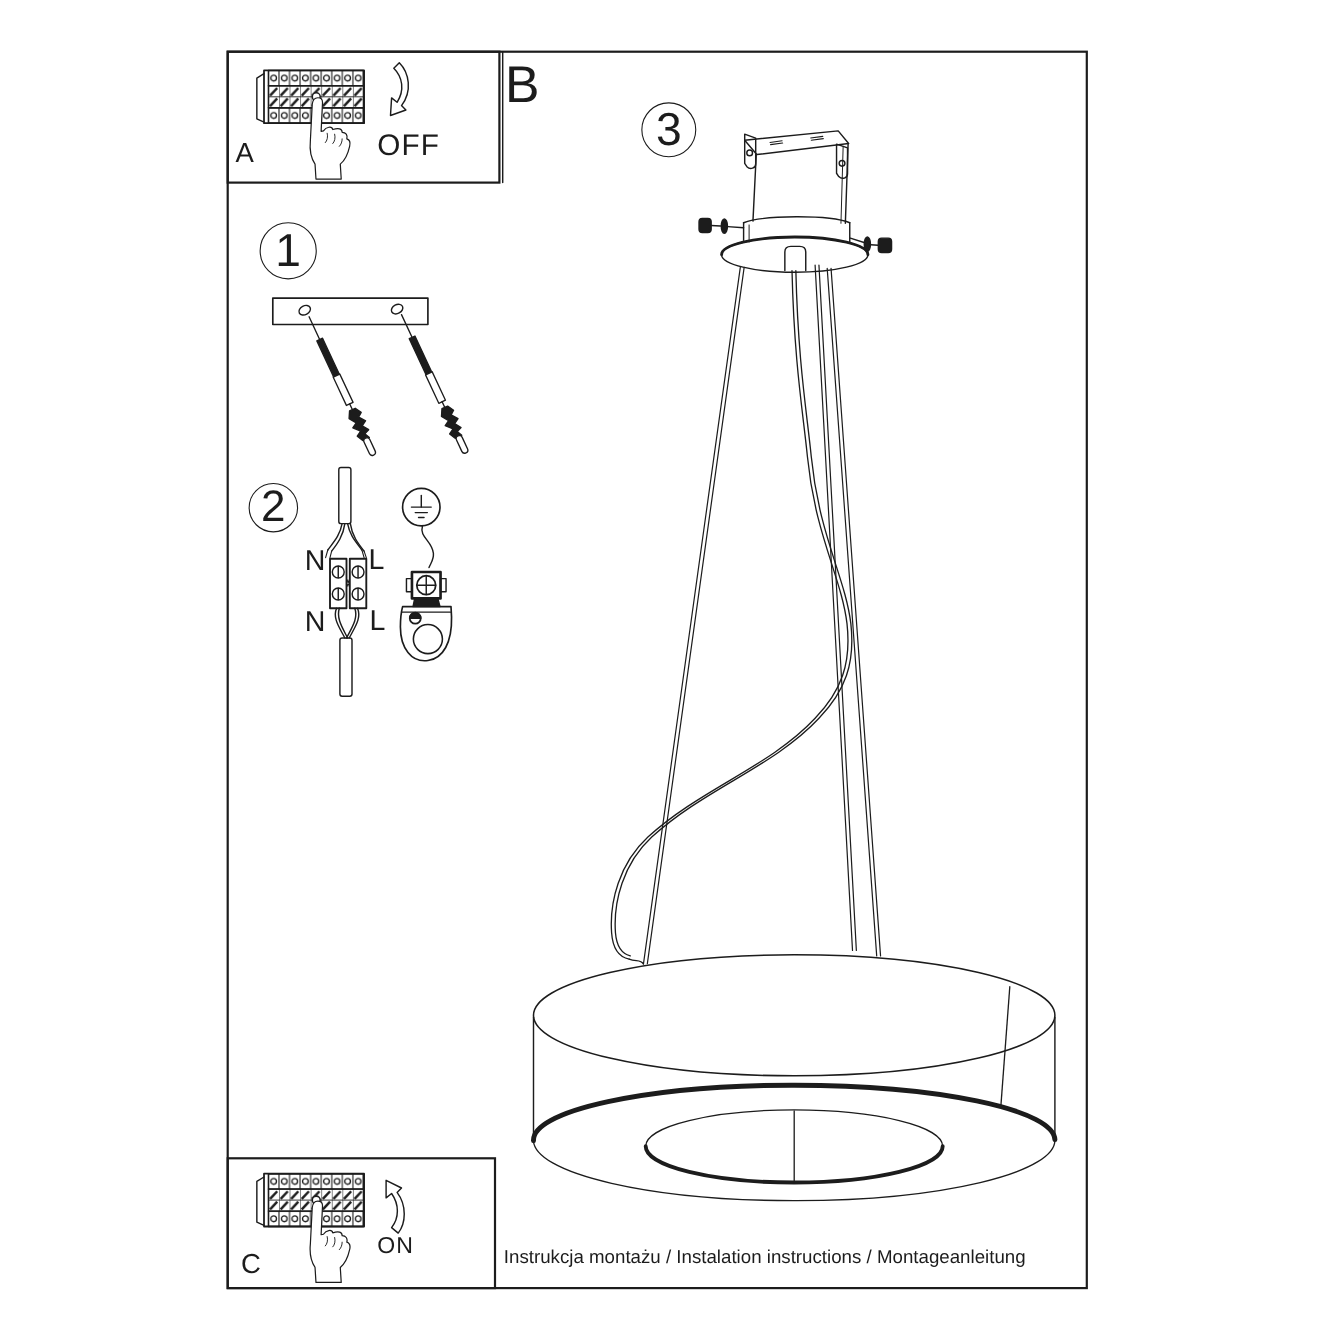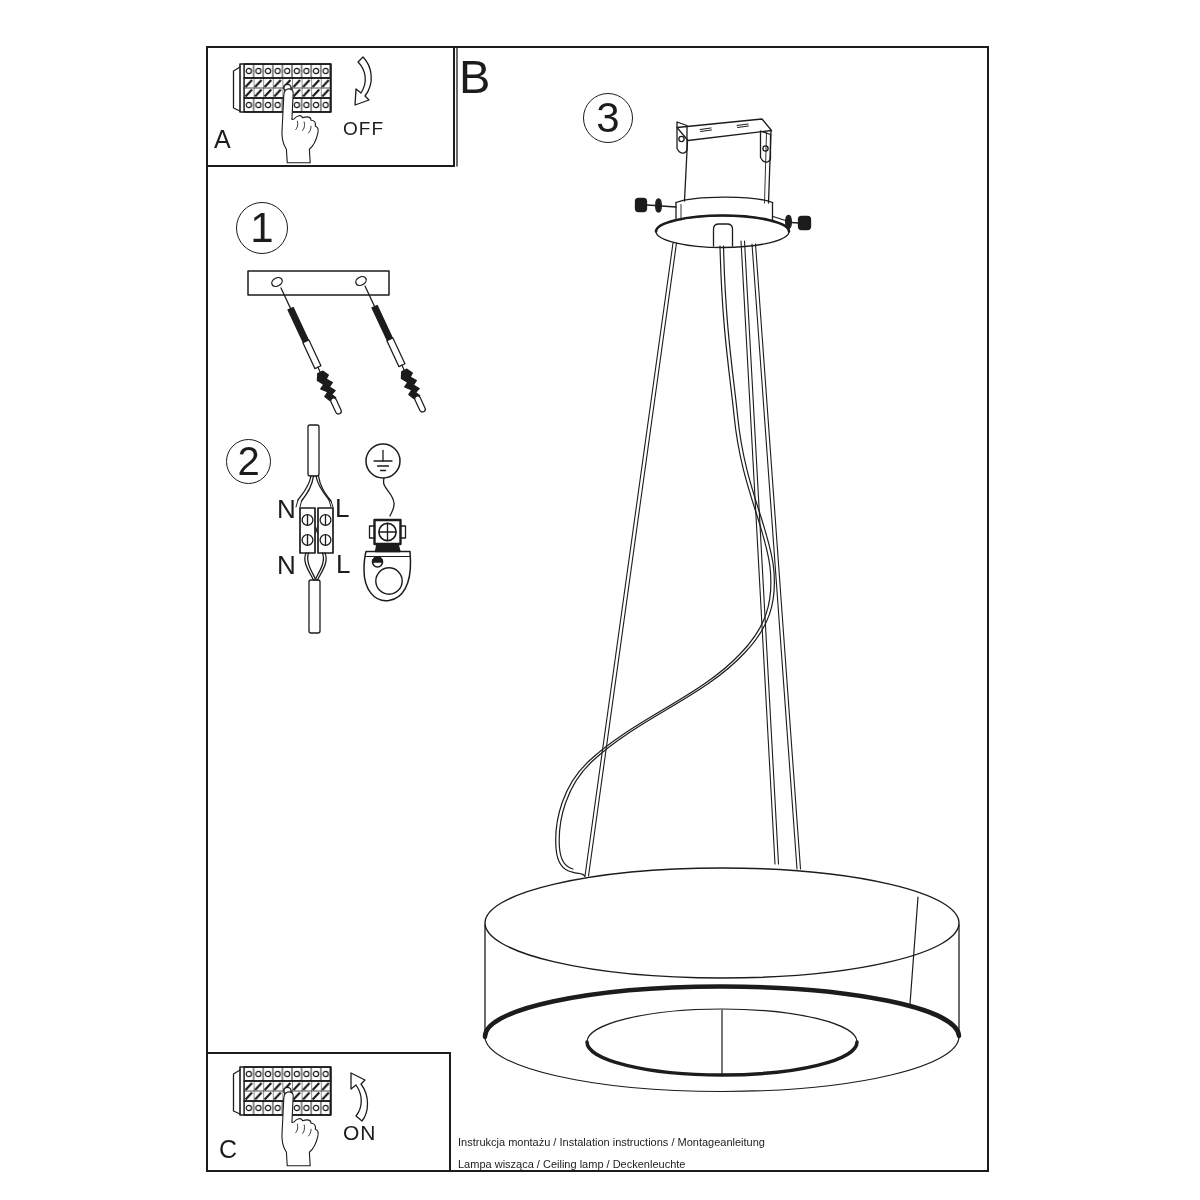--- a/index.html
+++ b/index.html
@@ -6,21 +6,21 @@
   .page{position:relative;width:1200px;height:1200px;background:#ffffff;overflow:hidden;
         font-family:"Liberation Sans","DejaVu Sans",sans-serif;color:#1c1c1c;}
   .frame{position:absolute;border:2px solid #1c1c1c;box-sizing:border-box;background:transparent;}
   .outer{left:206px;top:46px;width:783px;height:1126px;}
   .boxa{left:206px;top:46px;width:249px;height:121px;}
   .boxc{left:206px;top:1052px;width:245px;height:120px;}
   .art{position:absolute;left:0;top:0;width:1200px;height:1200px;}
   .t{position:absolute;line-height:1;white-space:nowrap;color:#1c1c1c;}
   .badge{position:absolute;border:1.8px solid #1c1c1c;border-radius:50%;box-sizing:border-box;
          display:flex;align-items:center;justify-content:center;background:#fff;}
-  .footer{position:absolute;left:458px;top:1132px;font-size:11px;line-height:21.5px;color:#1c1c1c;}
+  .footer{position:absolute;left:458px;top:1132px;font-size:17px;line-height:21.5px;color:#1c1c1c;}
 </style>
 </head>
 <body>
 
 <div class="page">
 
   <div class="frame outer"></div>
   <div class="frame boxa"></div>
   <div class="frame boxc"></div>
 
@@ -204,34 +204,33 @@
       <g transform="translate(283,1091) scale(0.85)">
           <use href="#g-hand"></use>
         </g>
       <g>
         <path d="M362,1121 C369,1112 370,1096 361,1084 L365,1080 L351,1073 L351,1089 L356,1085 C363,1095 363,1107 356,1116 Z"></path>
       </g>
     </g>
   </svg>
 
   <div class="t" style="left:214px;top:127px;font-size:25px;">A</div>
-  <div class="t" style="left:343px;top:119px;font-size:19px;letter-spacing:1px;">OFF</div>
+  <div class="t" style="left:343px;top:119px;font-size:27px;letter-spacing:1px;">OFF</div>
 
   <div class="t" style="left:459px;top:53px;font-size:47px;">B</div>
 
   <div class="t" style="left:219px;top:1137px;font-size:25px;">C</div>
   <div class="t" style="left:343px;top:1122px;font-size:21px;letter-spacing:1px;">ON</div>
 
   <div class="badge" style="left:236px;top:202px;width:52px;height:52px;font-size:42px;">1</div>
   <div class="badge" style="left:226px;top:439px;width:45px;height:45px;font-size:40px;">2</div>
   <div class="badge" style="left:583px;top:93px;width:50px;height:50px;font-size:42px;">3</div>
 
   <div class="t" style="left:277px;top:496px;font-size:26px;">N</div>
   <div class="t" style="left:335px;top:495px;font-size:26px;">L</div>
   <div class="t" style="left:277px;top:552px;font-size:26px;">N</div>
   <div class="t" style="left:336px;top:551px;font-size:26px;">L</div>
 
   <div class="footer">
     <div>Instrukcja montażu / Instalation instructions / Montageanleitung</div>
-    <div>Lampa wisząca / Ceiling lamp / Deckenleuchte</div>
   </div>
 
 </div>
 
 </body></html>

